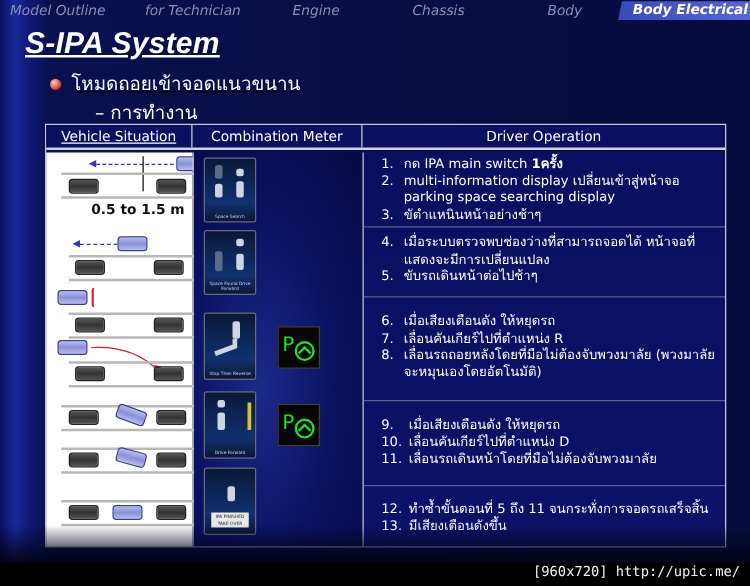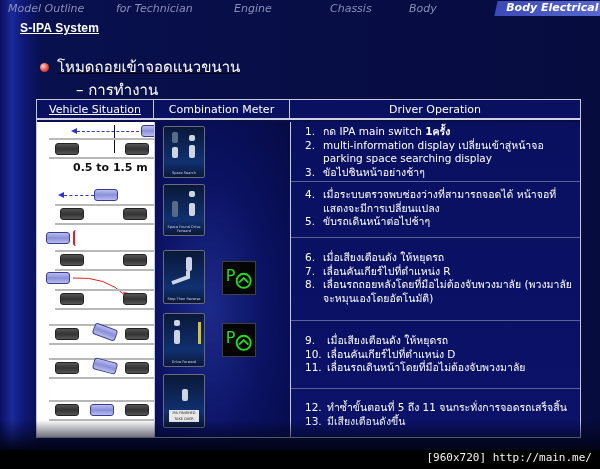--- a/index.html
+++ b/index.html
@@ -28,21 +28,21 @@
     font-family: "DejaVu Sans", sans-serif; white-space: nowrap;
   }
   .topnav .tab.active {
     color: #fff; font-weight: bold; padding: 0 8px 0 10px; top: 1px; height: 15px;
     background: linear-gradient(90deg, #3b4ab8, #5a68d0);
     transform: skewX(-12deg);
   }
   .topnav .tab.active span { display: inline-block; transform: skewX(12deg); }
 
   .title {
-    position: absolute; left: 20px; top: 21px; font-size: 12px; font-weight: bold; 
+    position: absolute; left: 20px; top: 21px; font-size: 24px; font-weight: bold; font-style: italic;
     color: #fff; text-decoration: underline; letter-spacing: 0.2px;
     font-family: "Liberation Sans", sans-serif;
   }
 
   .bullet-line { position: absolute; left: 40px; top: 55px; display: flex; align-items: center; text-decoration: underline; }
   .bullet-dot {
     width: 9px; height: 9px; border-radius: 50%;
     background: radial-gradient(circle at 35% 35%, #ffd0c8, #e05040 55%, #901a10);
     margin-right: 8px;
   }
@@ -98,21 +98,21 @@
 </head>
 <body>
 
 <div class="slide">
 
   <div class="topnav">
     <div class="tab" style="left:8px">Model Outline</div>
     <div class="tab" style="left:116px">for Technician</div>
     <div class="tab" style="left:234px">Engine</div>
     <div class="tab" style="left:330px">Chassis</div>
-    <div class="tab" style="left:409px">Body</div>
+    <div class="tab" style="left:438px">Body</div>
     <div class="tab active" style="left:496px"><span>Body Electrical</span></div>
   </div>
 
   <div class="title">S-IPA System</div>
 
   <div class="bullet-line">
     <span class="bullet-dot"></span>
     <span class="bullet-text">โหมดถอยเข้าจอดแนวขนาน</span>
   </div>
   <div class="sub-line">– การทำงาน</div>
@@ -232,21 +232,21 @@
         <div class="op-item">
           <span class="op-num">1.</span>
           <span class="op-text"><span>กด IPA main switch </span><b>1ครั้ง</b></span>
         </div>
         <div class="op-item">
           <span class="op-num">2.</span>
           <span class="op-text">multi-information display เปลี่ยนเข้าสู่หน้าจอ parking space searching display</span>
         </div>
         <div class="op-item">
           <span class="op-num">3.</span>
-          <span class="op-text">ขัอไปชินหน้าอย่างช้าๆ</span>
+          <span class="op-text">ขัตำแหนินหน้าอย่างช้าๆ</span>
         </div>
       </div>
 
       <div class="op-cell" style="top:60px;height:56px;padding-top:6px">
         <div class="op-item">
           <span class="op-num">4.</span>
           <span class="op-text">เมื่อระบบตรวจพบช่องว่างที่สามารถจอดได้ หน้าจอที่แสดงจะมีการเปลี่ยนแปลง</span>
         </div>
         <div class="op-item">
           <span class="op-num">5.</span>
@@ -292,13 +292,13 @@
         <div class="op-item">
           <span class="op-num">13.</span>
           <span class="op-text">มีเสียงเตือนดังขึ้น</span>
         </div>
       </div>
     </div>
   </div>
 </div>
 
 <div class="footer-strip"></div>
-<div class="watermark">[960x720] http://main.me/</div>
+<div class="watermark">[960x720] http://upic.me/</div>
 
 </body></html>

